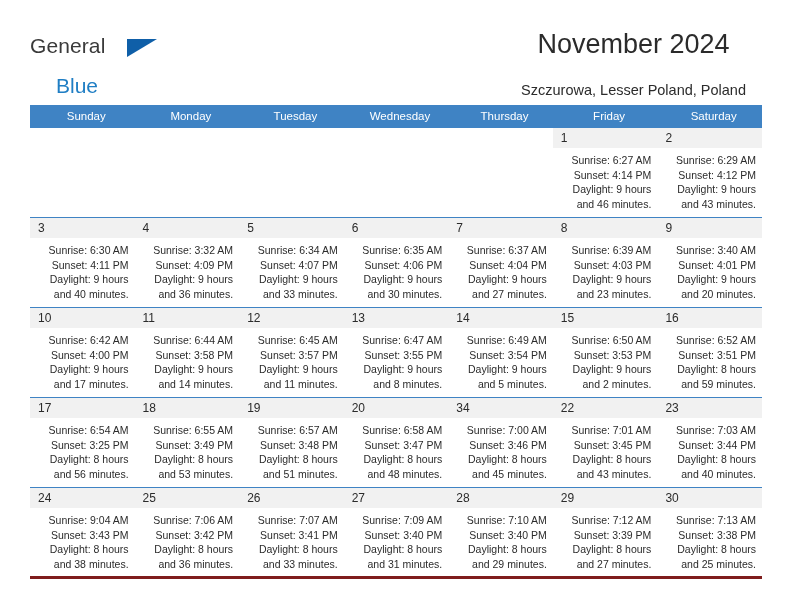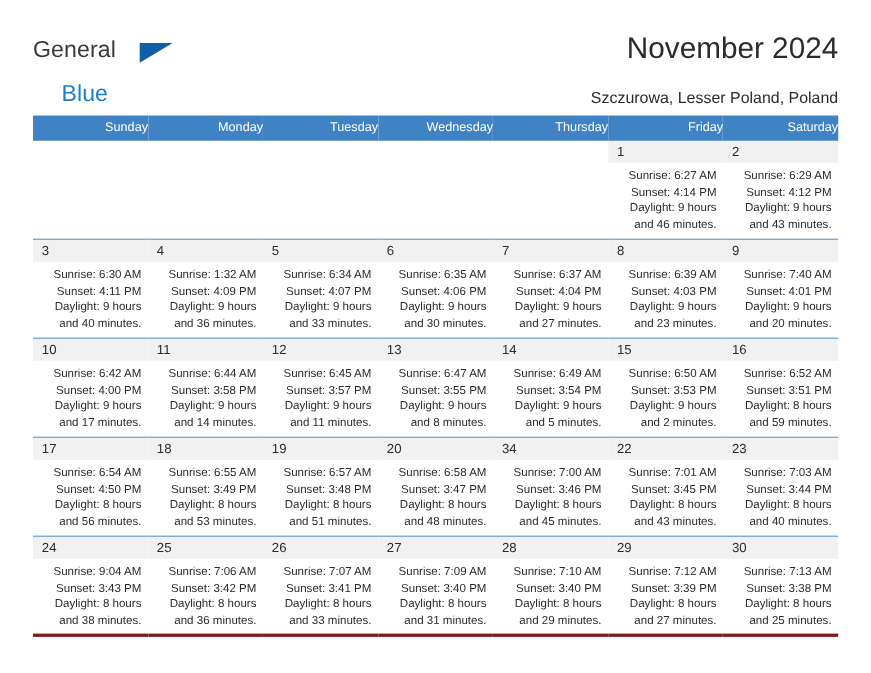--- a/index.html
+++ b/index.html
@@ -60,23 +60,23 @@
     left: 97px;
     top: 5px;
     width: 0;
     height: 0;
     border-top: 18px solid #0f5fa8;
     border-right: 30px solid transparent;
   }
 
   .title-block {
     position: absolute;
-    right: 0;
+    right: 16px;
     top: 0;
-    text-align: right;
+    text-align: center;
   }
   .cal-title {
     font-size: 27px;
     color: #2b2b2b;
     line-height: 32px;
     white-space: nowrap;
   }
   .cal-sub {
     font-size: 14.5px;
     color: #2b2b2b;
@@ -92,21 +92,21 @@
     top: 105px;
     width: 732px;
     border-collapse: collapse;
     table-layout: fixed;
   }
   .dow-row th {
     background: #3f83c4;
     color: #ffffff;
     font-size: 11.5px;
     font-weight: normal;
-    text-align: right;
+    text-align: center;
     padding: 5px 0 5px 8px;
     height: 21px;
     box-sizing: border-box;
     border: 0;
   }
   .week-row td {
     vertical-align: top;
     padding: 0;
     border: 0;
     border-top: 1px solid #3f83c4;
@@ -269,21 +269,21 @@
                 <div>Sunset: 4:11 PM</div>
                 <div>Daylight: 9 hours</div>
                 <div>and 40 minutes.</div>
               </div>
             </div>
           </td>
           <td>
             <div class="daycell">
               <div class="daynum-band">4</div>
               <div class="daylines">
-                <div>Sunrise: 1:32 AM</div>
+                <div>Sunrise: 3:32 AM</div>
                 <div>Sunset: 4:09 PM</div>
                 <div>Daylight: 9 hours</div>
                 <div>and 36 minutes.</div>
               </div>
             </div>
           </td>
           <td>
             <div class="daycell">
               <div class="daynum-band">5</div>
               <div class="daylines">
@@ -324,21 +324,21 @@
                 <div>Sunset: 4:03 PM</div>
                 <div>Daylight: 9 hours</div>
                 <div>and 23 minutes.</div>
               </div>
             </div>
           </td>
           <td>
             <div class="daycell">
               <div class="daynum-band">9</div>
               <div class="daylines">
-                <div>Sunrise: 7:40 AM</div>
+                <div>Sunrise: 3:40 AM</div>
                 <div>Sunset: 4:01 PM</div>
                 <div>Daylight: 9 hours</div>
                 <div>and 20 minutes.</div>
               </div>
             </div>
           </td>
         </tr>
         <tr class="week-row">
           <td>
             <div class="daycell">
@@ -417,21 +417,21 @@
               </div>
             </div>
           </td>
         </tr>
         <tr class="week-row">
           <td>
             <div class="daycell">
               <div class="daynum-band">17</div>
               <div class="daylines">
                 <div>Sunrise: 6:54 AM</div>
-                <div>Sunset: 4:50 PM</div>
+                <div>Sunset: 3:25 PM</div>
                 <div>Daylight: 8 hours</div>
                 <div>and 56 minutes.</div>
               </div>
             </div>
           </td>
           <td>
             <div class="daycell">
               <div class="daynum-band">18</div>
               <div class="daylines">
                 <div>Sunrise: 6:55 AM</div>

